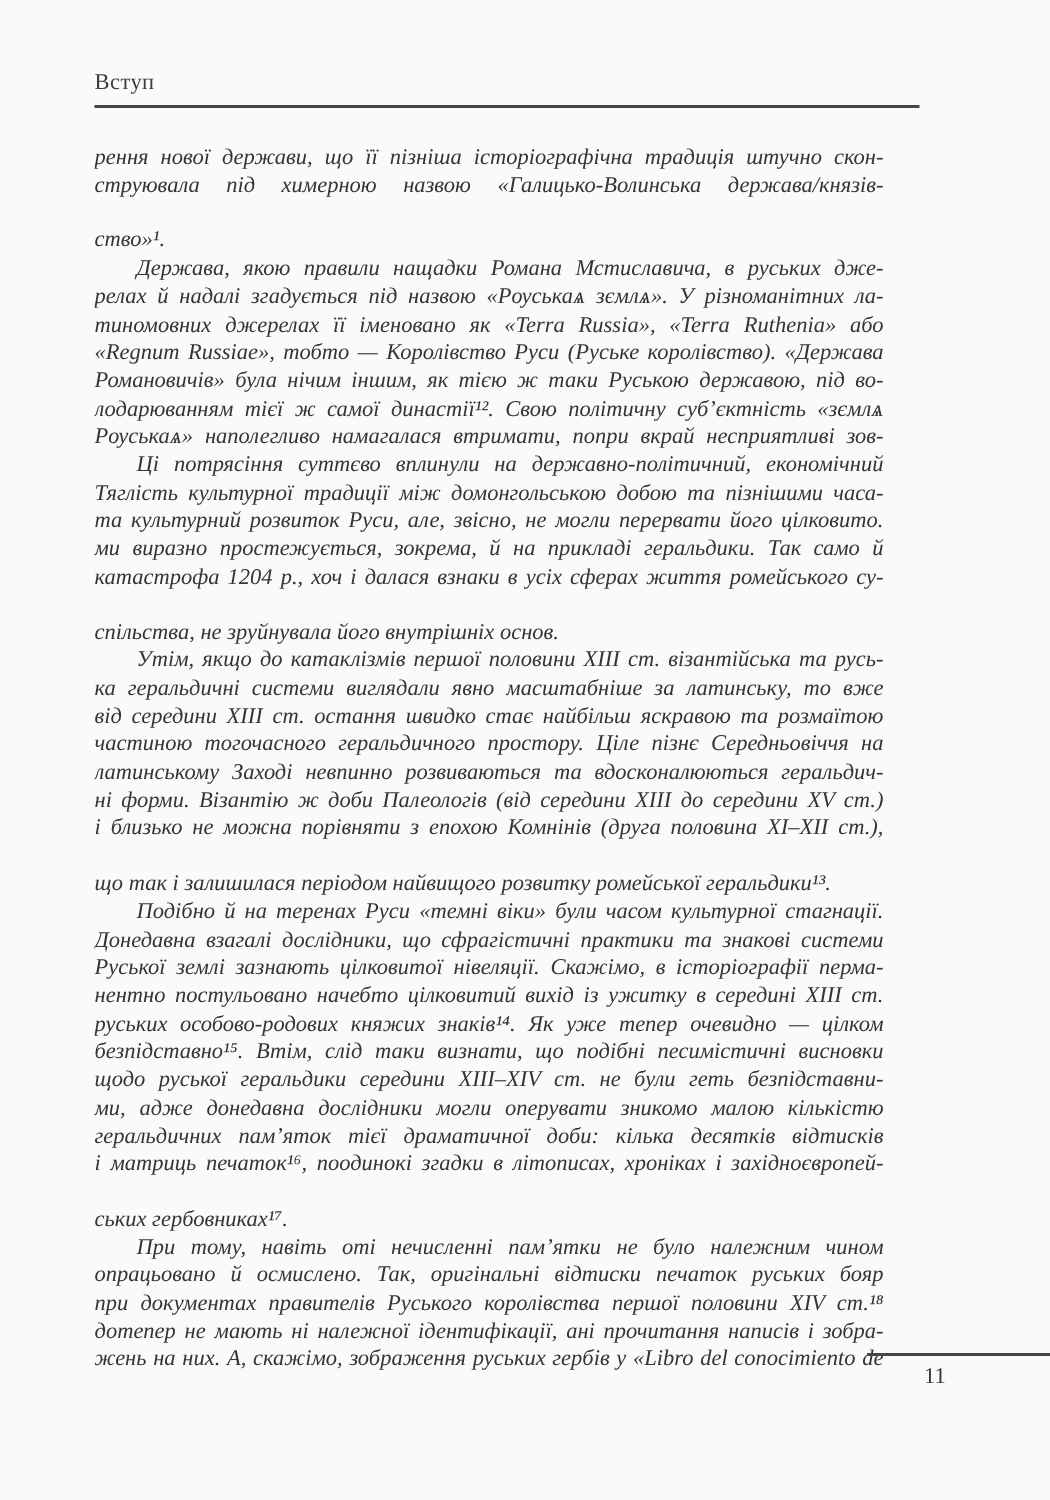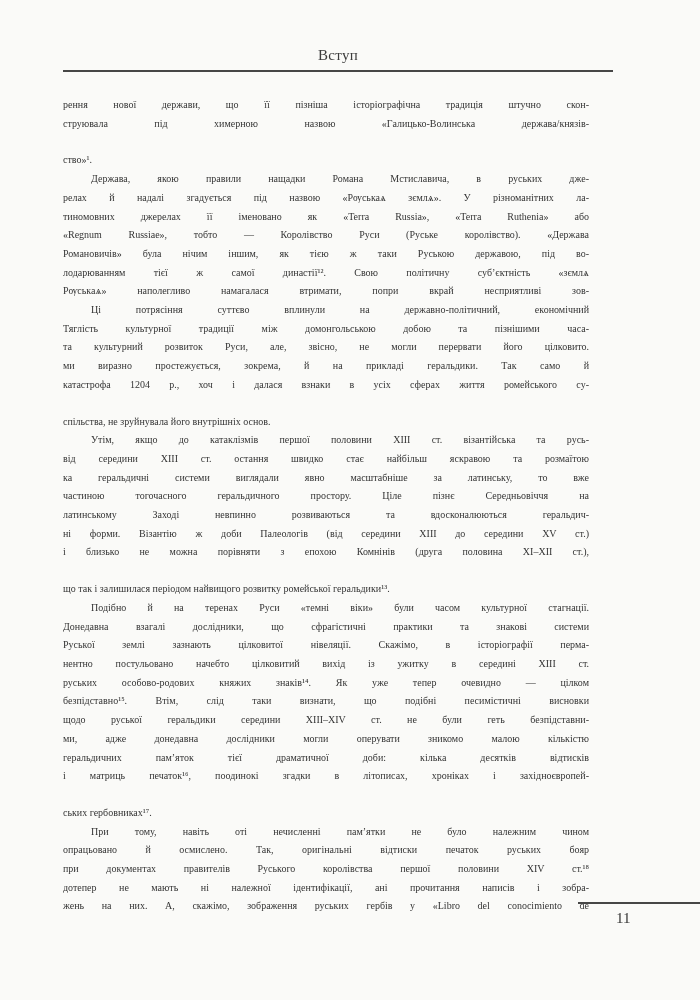--- a/index.html
+++ b/index.html
@@ -10,41 +10,42 @@
     background: var(--bg, #fafaf8);
     color: var(--text, #343434);
     font-family: "Liberation Serif", "DejaVu Serif", "DejaVu Sans", serif;
     overflow: hidden;
   }
   .running-head {
     position: absolute;
     left: 63px;
     top: 46px;
     width: 550px;
-    text-align: center;
+    text-align: left;
     font-size: 15px;
     line-height: 18px;
     color: var(--headertext, #3c3c3c);
     letter-spacing: 0.3px;
   }
   .header-rule {
     position: absolute;
     left: 63px;
     top: 70px;
     width: 550px;
     height: 2px;
     background: var(--rule, #464646);
   }
   .body-text {
     position: absolute;
     left: 63px;
     top: 96px;
     width: 526px;
-    font-size: 10px;
+    font-size: 15px;
     line-height: 18.7px;
+    font-style: italic;
   }
   .paragraph { margin: 0; }
   .line {
     text-align: justify;
     text-align-last: justify;
     overflow: hidden;
   }
   .line.para-end { text-align-last: left; margin-top: 18px; }
   .line.indent { text-indent: 28px; }
   .footer-rule {
@@ -91,22 +92,22 @@
       <div class="paragraph">
         <div class="line indent">Ці потрясіння суттєво вплинули на державно-політичний, економічний</div>
         <div class="line">Тяглість культурної традиції між домонгольською добою та пізнішими часа-</div>
         <div class="line">та культурний розвиток Руси, але, звісно, не могли перервати його цілковито.</div>
         <div class="line">ми виразно простежується, зокрема, й на прикладі геральдики. Так само й</div>
         <div class="line">катастрофа 1204 р., хоч і далася взнаки в усіх сферах життя ромейського су-</div>
         <div class="line para-end">спільства, не зруйнувала його внутрішніх основ.</div>
       </div>
       <div class="paragraph">
         <div class="line indent">Утім, якщо до катаклізмів першої половини XIII ст. візантійська та русь-</div>
+        <div class="line">ка геральдичні системи виглядали явно масштабніше за латинську, то вже</div>
         <div class="line">від середини XIII ст. остання швидко стає найбільш яскравою та розмаїтою</div>
-        <div class="line">ка геральдичні системи виглядали явно масштабніше за латинську, то вже</div>
         <div class="line">частиною тогочасного геральдичного простору. Ціле пізнє Середньовіччя на</div>
         <div class="line">латинському Заході невпинно розвиваються та вдосконалюються геральдич-</div>
         <div class="line">ні форми. Візантію ж доби Палеологів (від середини XIII до середини XV ст.)</div>
         <div class="line">і близько не можна порівняти з епохою Комнінів (друга половина XI–XII ст.),</div>
         <div class="line para-end">що так і залишилася періодом найвищого розвитку ромейської геральдики¹³.</div>
       </div>
       <div class="paragraph">
         <div class="line indent">Подібно й на теренах Руси «темні віки» були часом культурної стагнації.</div>
         <div class="line">Донедавна взагалі дослідники, що сфрагістичні практики та знакові системи</div>
         <div class="line">Руської землі зазнають цілковитої нівеляції. Скажімо, в історіографії перма-</div>

